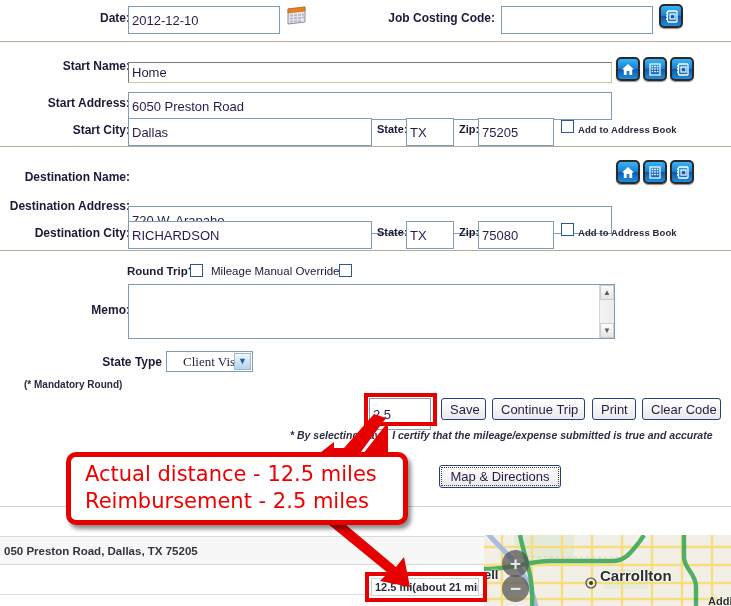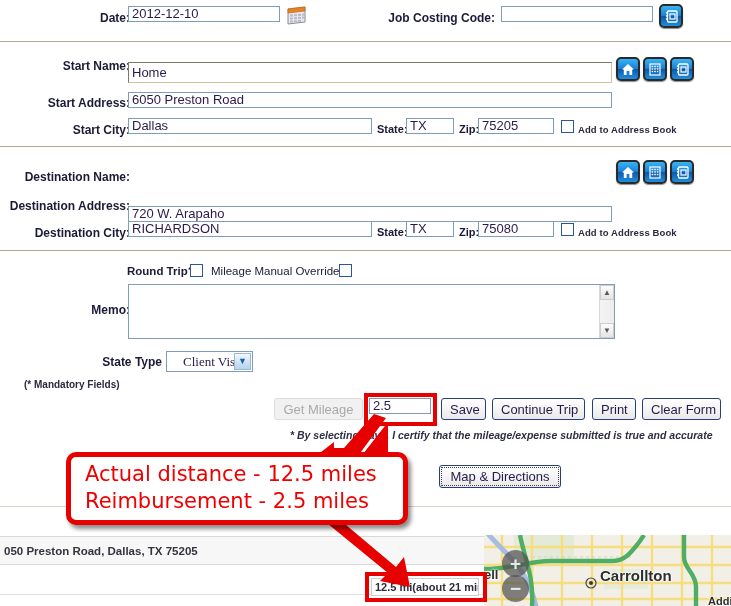--- a/index.html
+++ b/index.html
@@ -27,21 +27,21 @@
   }
   .label-sm {
     font-weight: bold;
     font-size: 11px;
     color: #1b1b38;
     white-space: nowrap;
   }
   .txt {
     border: 1px solid #7f9db9;
     background: #fff;
-    height: 16px;
+    height: 28px;
     font-family: "Liberation Sans", sans-serif;
     font-size: 13px;
     color: #2a1a4a;
     padding: 0 2px 0 3px;
     line-height: 18px;
     outline: none;
   }
   .txt.wide-name {
     border: 1px solid #7b7b6b;
     border-bottom-color: #c9c6a8;
@@ -405,28 +405,27 @@
       <div class="ar">▼</div>
     </div>
   </div>
 
   <div class="label" style="position:absolute;left:96px;top:355px;width:66px;">State Type</div>
   <div class="sel" style="position:absolute;left:166px;top:351px;">
     <span>Client Visit</span>
     <span class="arrow">▼</span>
   </div>
 
-  <div class="mand" style="position:absolute;left:24px;top:379px;">(* Mandatory Fields)</div>
-
-  <button class="btn disabled" style="position:absolute;left:274px;top:398px;width:89px;">Get Mileage</button>
-  <input class="txt" style="position: absolute; left: 369px; top: 398px; width: 62px; height: 16px; font-size: 13px;" value="2.5">
+  <div class="mand" style="position:absolute;left:24px;top:379px;">(* Mandatory Round)</div>
+
+  <input class="txt" style="position: absolute; left: 369px; top: 398px; width: 62px; height: 32px; font-size: 13px;" value="2.5">
   <button class="btn" style="position:absolute;left:441px;top:398px;width:45px;">Save</button>
   <button class="btn" style="position:absolute;left:492px;top:398px;width:93px;">Continue Trip</button>
   <button class="btn" style="position:absolute;left:592px;top:398px;width:44px;">Print</button>
-  <button class="btn" style="position:absolute;left:642px;top:398px;width:79px;">Clear Form</button>
+  <button class="btn" style="position:absolute;left:642px;top:398px;width:79px;">Clear Code</button>
 
   <div class="cert" style="position:absolute;left:290px;top:429px;">* By selecting Save, I certify that the mileage/expense submitted is true and accurate</div>
 
   <button class="btn focus" style="position:absolute;left:439px;top:465px;width:122px;height:23px;">Map &amp; Directions</button>
 
   <div class="hr lt" style="top:506px;"></div>
 
   <div class="bottomzone">
     <div class="addrbar">
       <span>050 Preston Road, Dallas, TX 75205</span>

